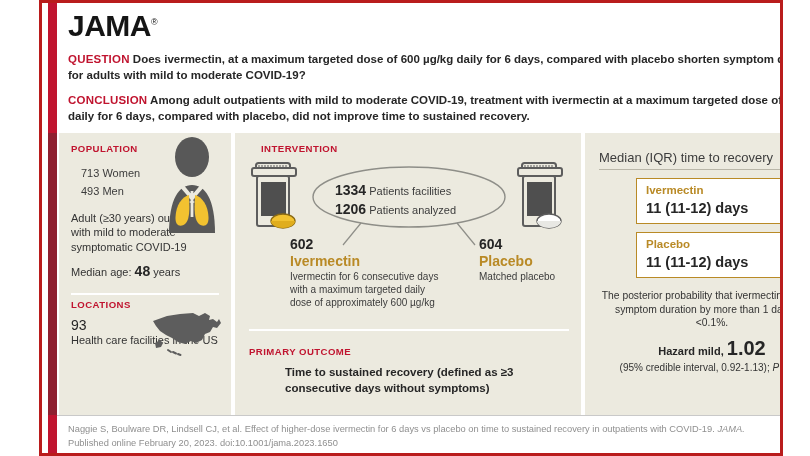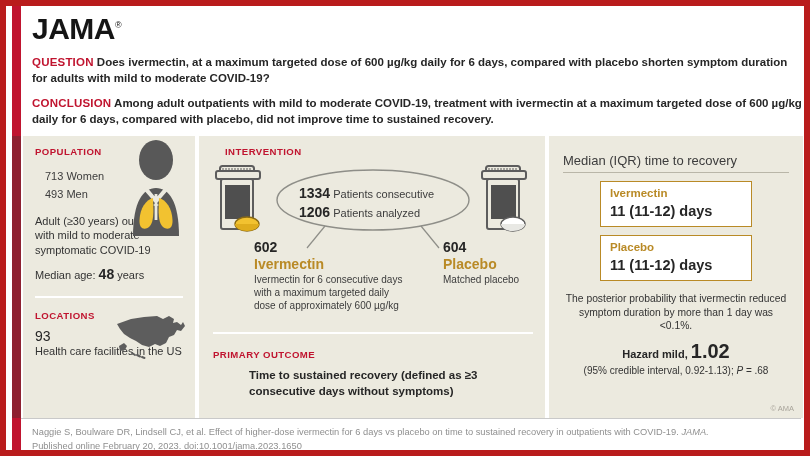--- a/index.html
+++ b/index.html
@@ -3,22 +3,22 @@
 <meta charset="utf-8">
 <style>
   html,body{margin:0;padding:0;}
   body{
     width:810px;height:456px;
     background:#ffffff;
     font-family:"Liberation Sans", sans-serif;
     color:#3c3c3c;
     overflow:hidden;
   }
-  .page{position:relative;width:810px;height:456px;box-sizing:border-box;
-        border:6px solid #b91c1c;background:#fff;overflow:hidden;}
+  .page{position:relative;width:744px;height:456px;box-sizing:border-box;
+        border:3px solid #b91c1c;background:#fff;overflow:hidden;margin-left:39px;}
 
   
   .spine{position:absolute;left:6px;top:0;width:9px;height:456px;background:#c0142f;}
   .spine-dark{position:absolute;left:6px;top:130px;width:9px;height:282px;background:#8e2030;}
 
   
   .header{position:absolute;left:26px;top:8px;width:770px;}
   .logo{font-size:30px;font-weight:700;letter-spacing:-0.5px;color:#151515;
         font-family:"Liberation Sans", sans-serif;line-height:1;}
   .logo sup{font-size:9px;vertical-align:super;font-weight:400;}
@@ -41,21 +41,21 @@
   .pop-wrap{padding:10px 12px 0 12px;position:relative;}
   .pop-nums{margin-top:9px;margin-left:10px;}
   .pop-num{font-size:15px;font-weight:700;color:#262626;line-height:1.22;}
   .pop-num span{font-size:11px;font-weight:400;color:#3c3c3c;}
   .pop-desc{margin-top:11px;font-size:11px;line-height:1.32;color:#333;}
   .pop-age{margin-top:9px;font-size:11px;color:#333;}
   .pop-age b{font-size:14px;font-weight:700;color:#262626;}
   .person{position:absolute;right:8px;top:4px;}
 
   
-  .loc-wrap{padding:12px 12px 0 12px;position:relative;}
+  .loc-wrap{padding:4px 12px 0 12px;position:relative;}
   .loc-num{margin-top:7px;font-size:14px;font-weight:400;color:#262626;line-height:1.15;}
   .loc-txt{font-size:11px;line-height:1.28;color:#333;}
   .usmap{position:absolute;right:6px;top:12px;}
 
   
   .iv-wrap{padding:10px 12px 0 26px;position:relative;height:196px;box-sizing:border-box;}
   .bottle-l{position:absolute;left:12px;top:28px;}
   .bottle-r{position:absolute;right:14px;top:28px;}
   .ellipse-box{position:absolute;left:74px;top:32px;}
   .ell-txt{position:absolute;left:100px;top:48px;width:160px;text-align:left;}
@@ -182,21 +182,21 @@
           </svg>
         </div>
 
         <svg class="ellipse-box" width="200" height="92" viewBox="0 0 200 92">
           <ellipse cx="100" cy="32" rx="96" ry="30" fill="none" stroke="#8e8e88" stroke-width="1.4"></ellipse>
           <path d="M52 58 L34 80" stroke="#8e8e88" stroke-width="1.2" fill="none"></path>
           <path d="M148 58 L166 80" stroke="#8e8e88" stroke-width="1.2" fill="none"></path>
         </svg>
 
         <div class="ell-txt">
-          <div class="ell-line"><b>1334</b><span> Patients consecutive</span></div>
+          <div class="ell-line"><b>1334</b><span> Patients facilities</span></div>
           <div class="ell-line"><b>1206</b><span> Patients analyzed</span></div>
         </div>
 
         <div class="arm-l">
           <div class="arm-n">602</div>
           <div class="arm-name">Ivermectin</div>
           <div class="arm-desc">Ivermectin for 6 consecutive days with a maximum targeted daily dose of approximately 600 µg/kg</div>
         </div>
 
         <div class="arm-r">

